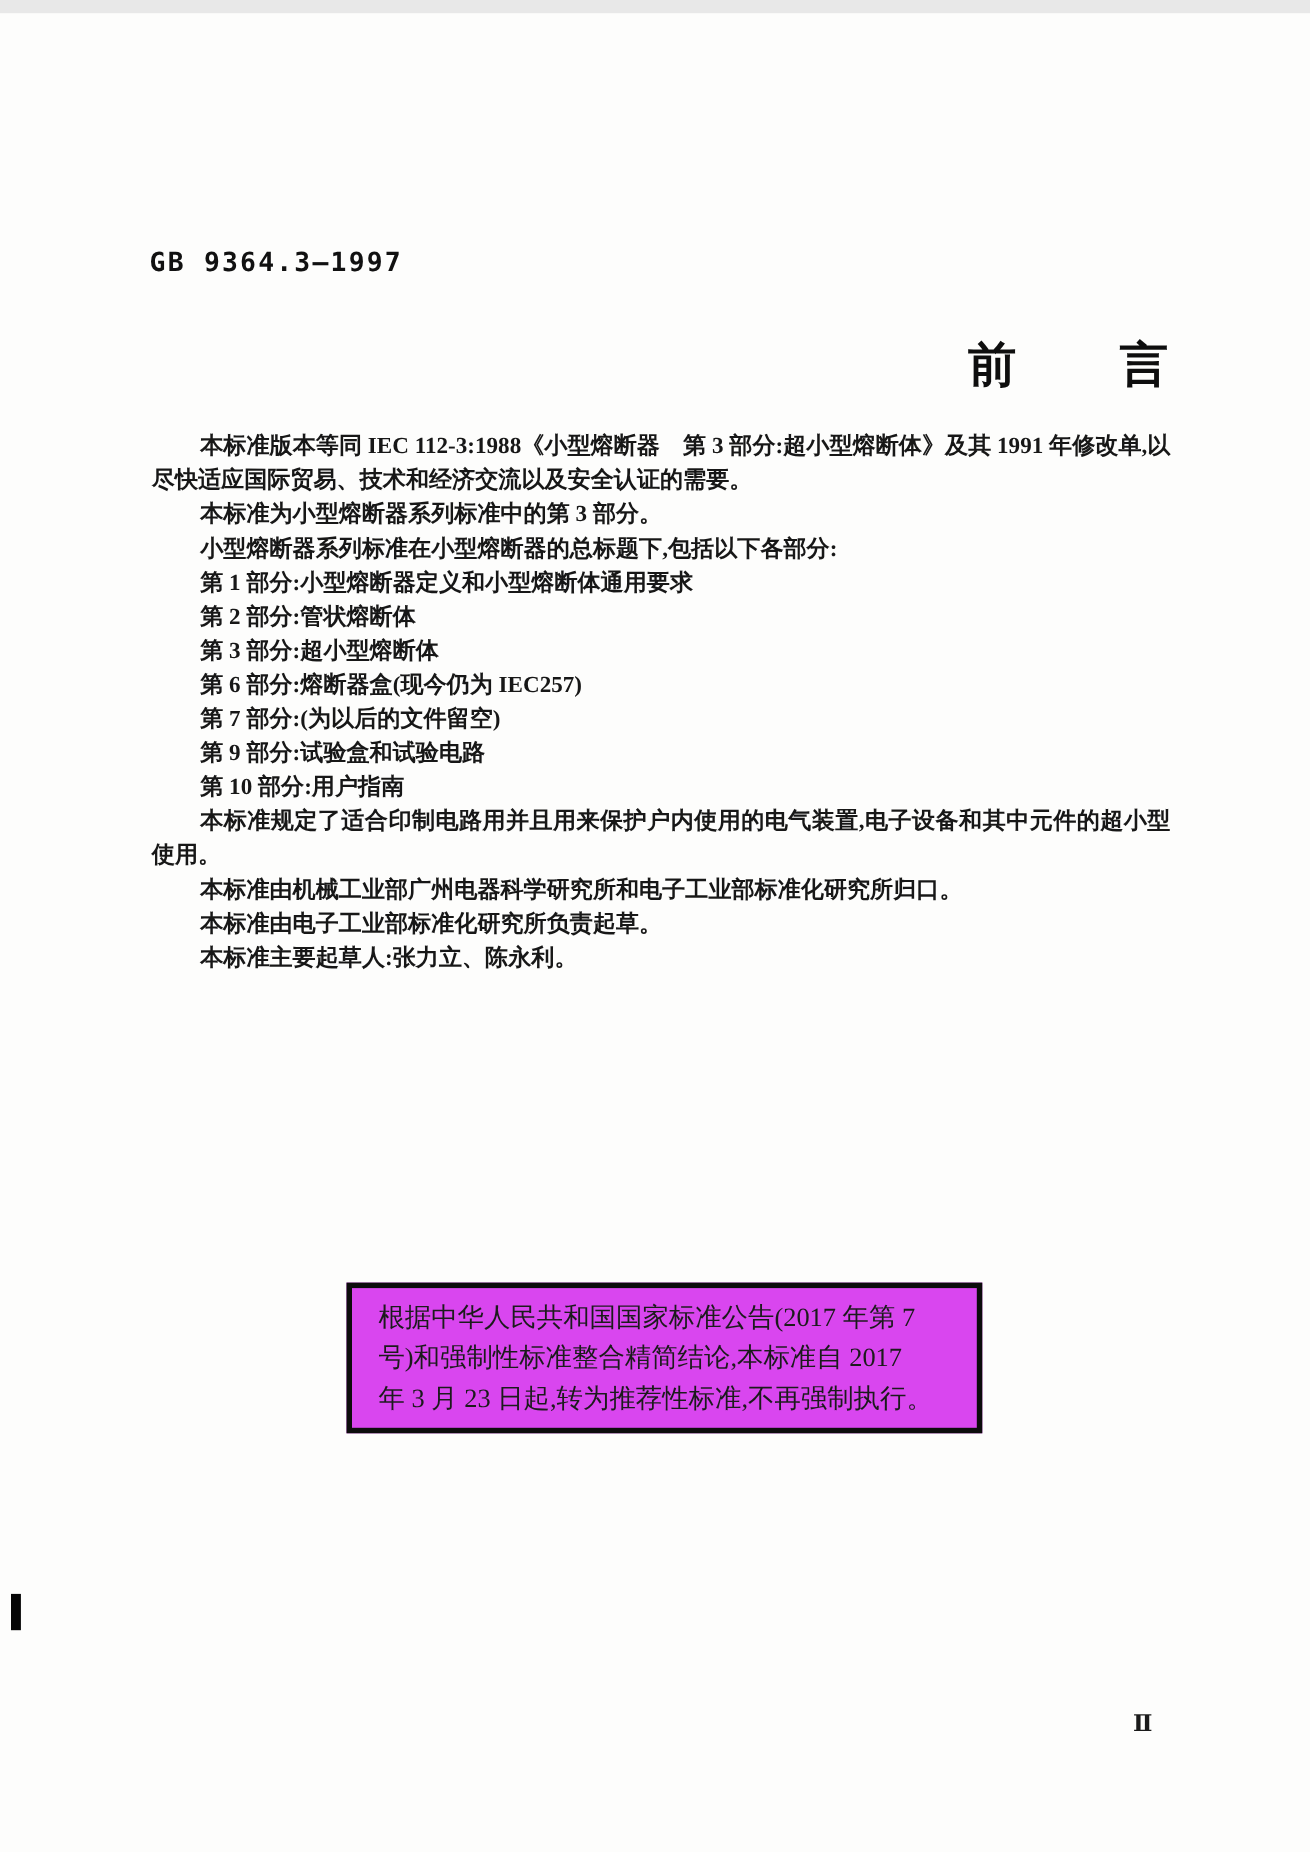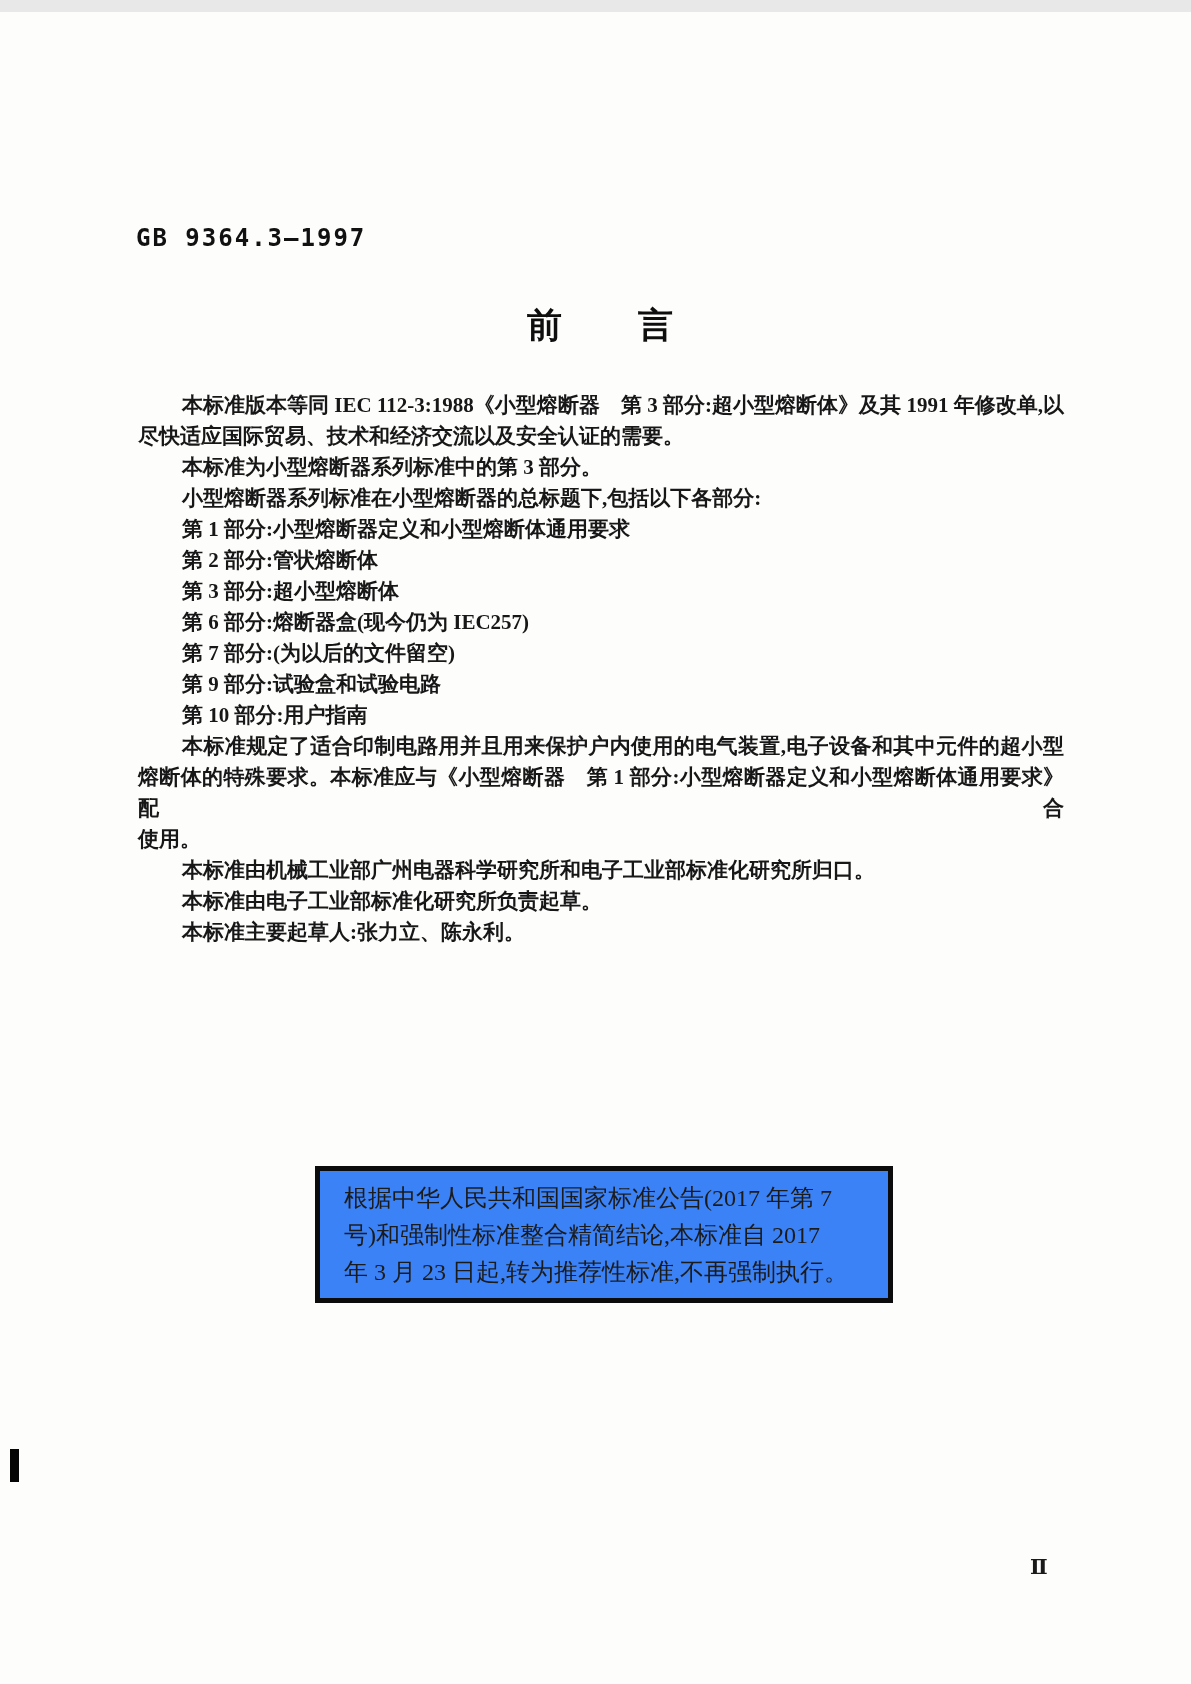--- a/index.html
+++ b/index.html
@@ -27,22 +27,22 @@
     letter-spacing: 2px;
     color: #111;
     white-space: nowrap;
   }
   .title {
     position: absolute;
     left: 138px;
     top: 290px;
     width: 926px;
     margin: 0;
-    text-align: center;
-    font-size: 35px;
+    text-align: right;
+    font-size: 44px;
     font-weight: 700;
     letter-spacing: 2px;
     color: #0e0e0e;
   }
   .body-block {
     position: absolute;
     left: 138px;
     top: 378px;
     width: 926px;
   }
@@ -60,21 +60,21 @@
     text-align-last: justify;
   }
   .notice {
     position: absolute;
     left: 315px;
     top: 1154px;
     width: 578px;
     height: 137px;
     box-sizing: border-box;
     border: 5px solid #0c0c0c;
-    background: #3b82f6;
+    background: #d946ef;
     padding: 9px 16px 0 24px;
   }
   .nln {
     font-size: 24px;
     line-height: 37px;
     font-weight: 400;
     color: #1b1b1b;
     white-space: nowrap;
   }
   .pagenum {
@@ -109,21 +109,20 @@
     <div class="ln ind">本标准为小型熔断器系列标准中的第 3 部分。</div>
     <div class="ln ind">小型熔断器系列标准在小型熔断器的总标题下,包括以下各部分:</div>
     <div class="ln ind">第 1 部分:小型熔断器定义和小型熔断体通用要求</div>
     <div class="ln ind">第 2 部分:管状熔断体</div>
     <div class="ln ind">第 3 部分:超小型熔断体</div>
     <div class="ln ind">第 6 部分:熔断器盒(现今仍为 IEC257)</div>
     <div class="ln ind">第 7 部分:(为以后的文件留空)</div>
     <div class="ln ind">第 9 部分:试验盒和试验电路</div>
     <div class="ln ind">第 10 部分:用户指南</div>
     <div class="ln ind full">本标准规定了适合印制电路用并且用来保护户内使用的电气装置,电子设备和其中元件的超小型</div>
-    <div class="ln full">熔断体的特殊要求。本标准应与《小型熔断器　第 1 部分:小型熔断器定义和小型熔断体通用要求》配合</div>
     <div class="ln">使用。</div>
     <div class="ln ind">本标准由机械工业部广州电器科学研究所和电子工业部标准化研究所归口。</div>
     <div class="ln ind">本标准由电子工业部标准化研究所负责起草。</div>
     <div class="ln ind">本标准主要起草人:张力立、陈永利。</div>
   </div>
 
   <div class="notice">
     <div class="nln">根据中华人民共和国国家标准公告(2017 年第 7</div>
     <div class="nln">号)和强制性标准整合精简结论,本标准自 2017</div>
     <div class="nln">年 3 月 23 日起,转为推荐性标准,不再强制执行。</div>

